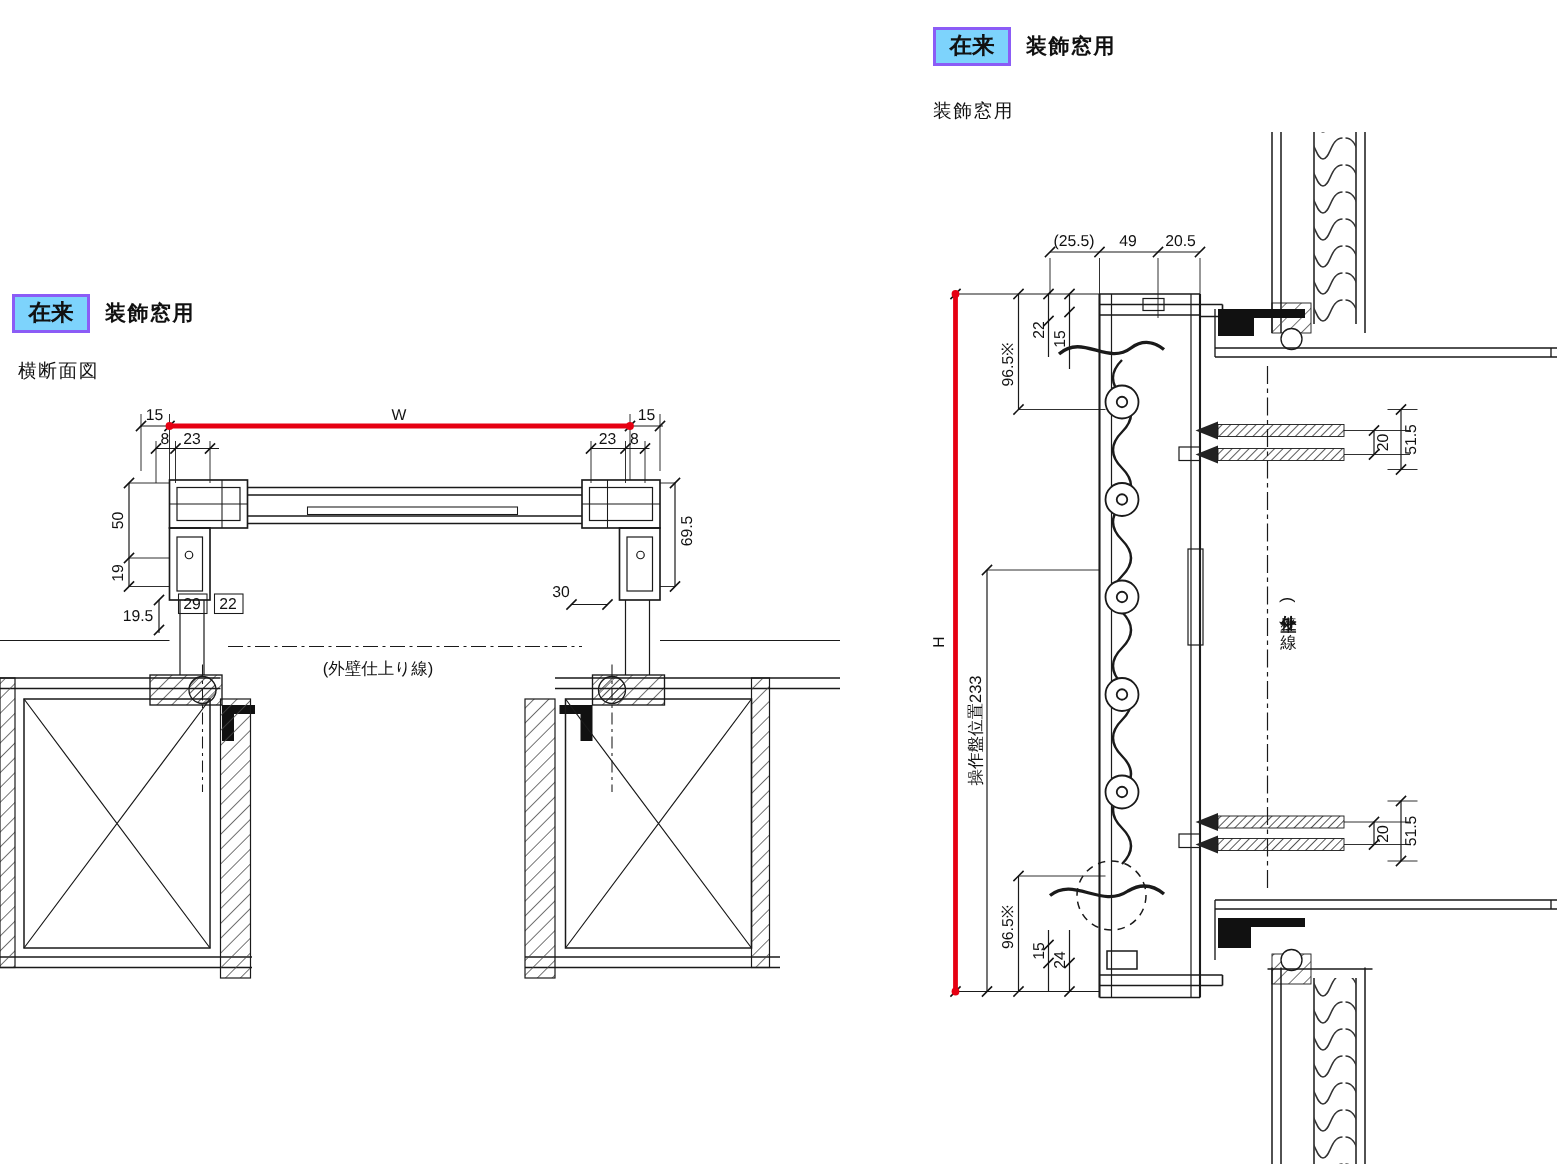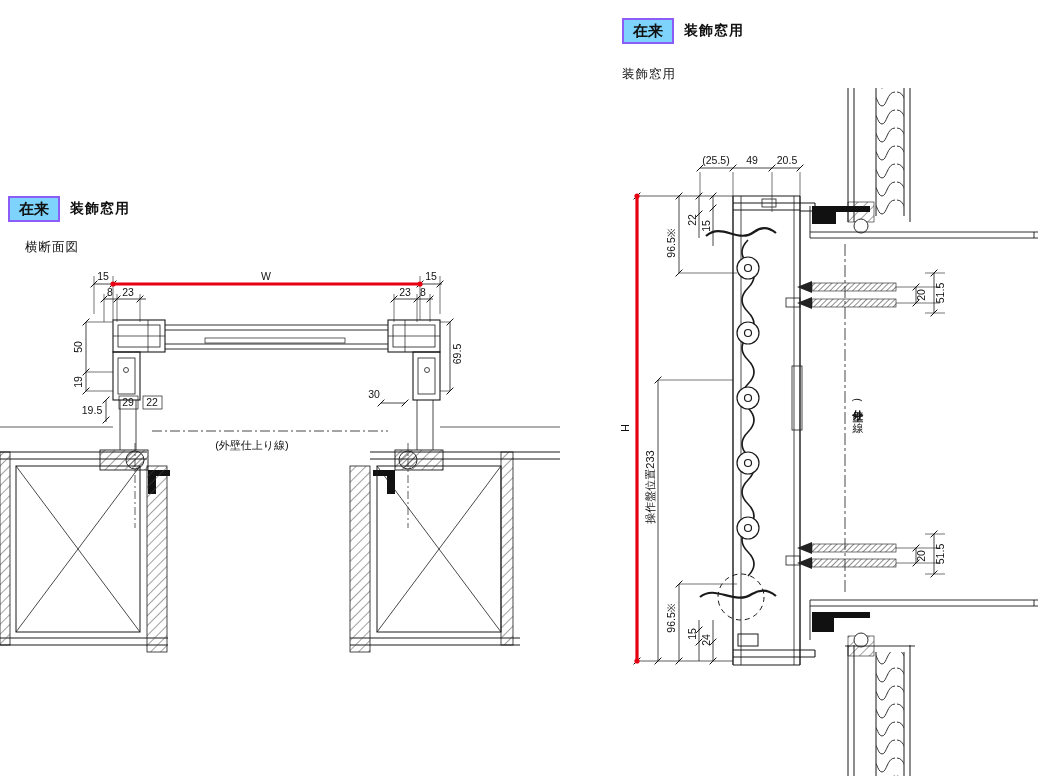--- a/index.html
+++ b/index.html
@@ -16,21 +16,21 @@
 </style>
 </head>
 <body>
 
 <div class="canvas">
 
   <div class="hdr" style="left:8px;top:196px;">
     <span class="badge">在来</span>
     <span class="hdr-title">装飾窓用</span>
   </div>
-  <div class="sub" style="left:25px;top:239px;">横断面図</div>
+  <div class="sub" style="left:12px;top:239px;">横断面図</div>
 
   <div class="hdr" style="left:622px;top:18px;">
     <span class="badge">在来</span>
     <span class="hdr-title">装飾窓用</span>
   </div>
   <div class="sub" style="left:622px;top:66px;">装飾窓用</div>
 
   <svg width="1043" height="776" viewBox="0 0 1043 776">
     <defs>
       <g id="tick">

